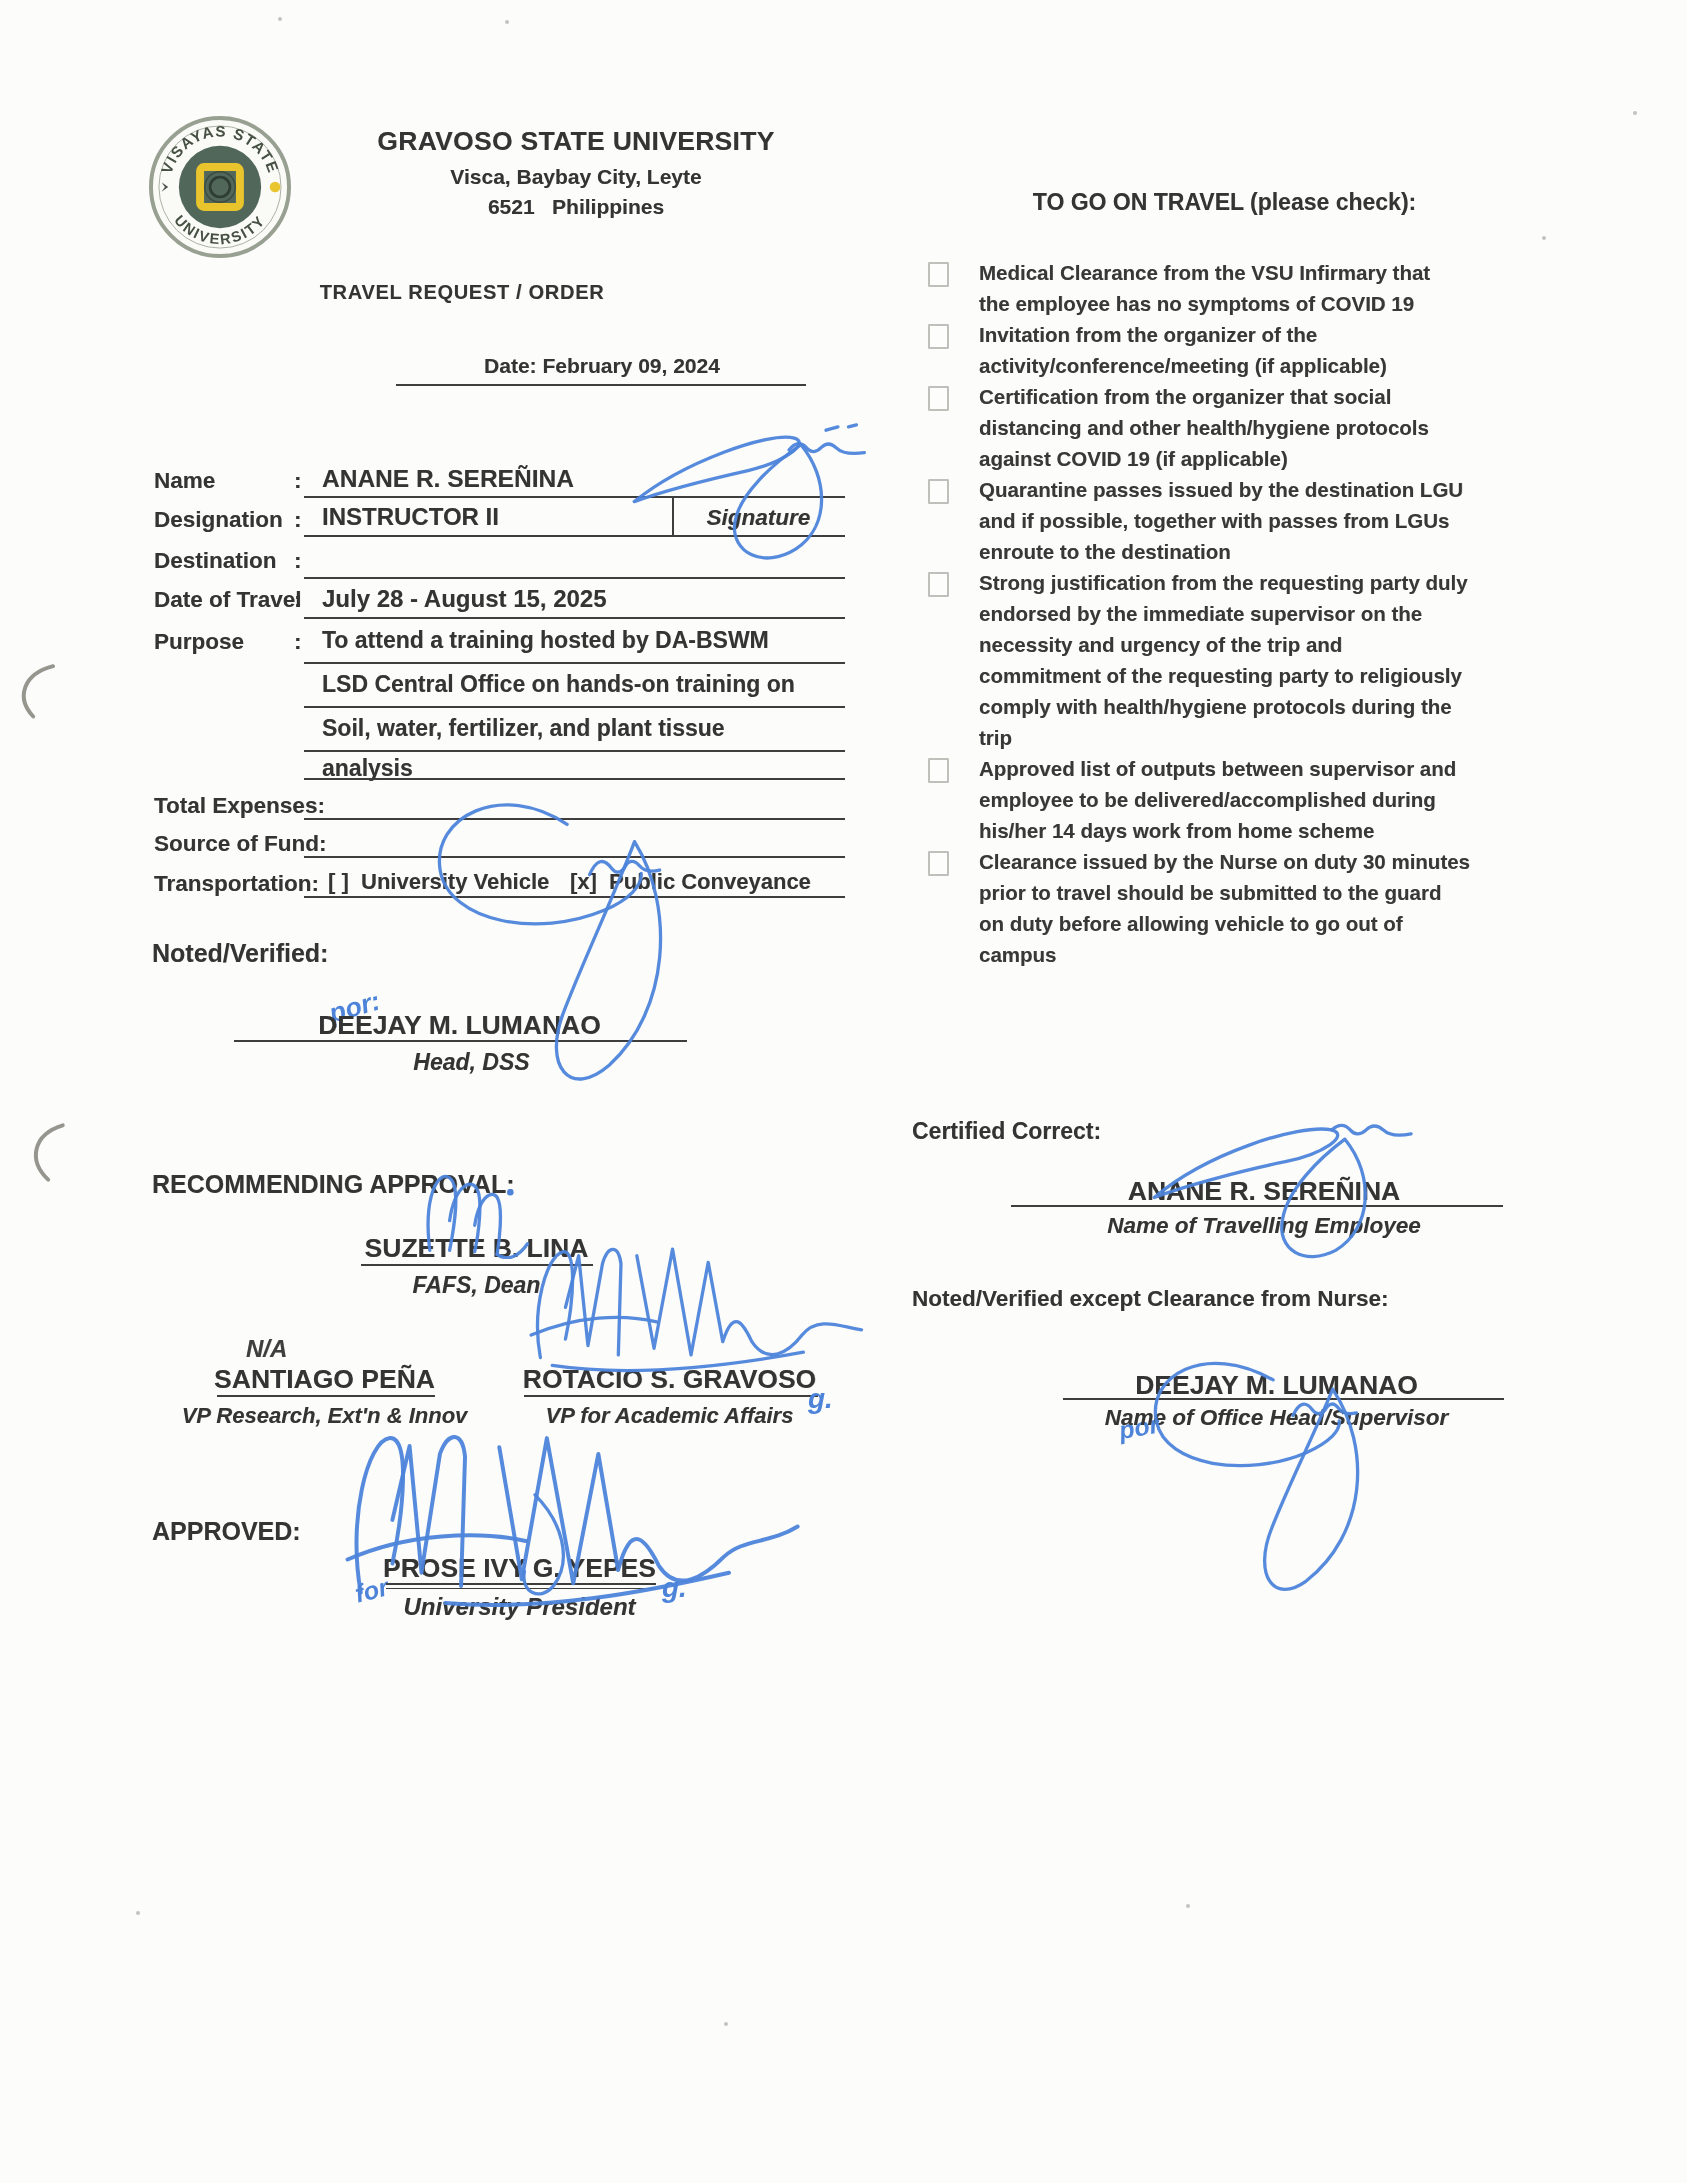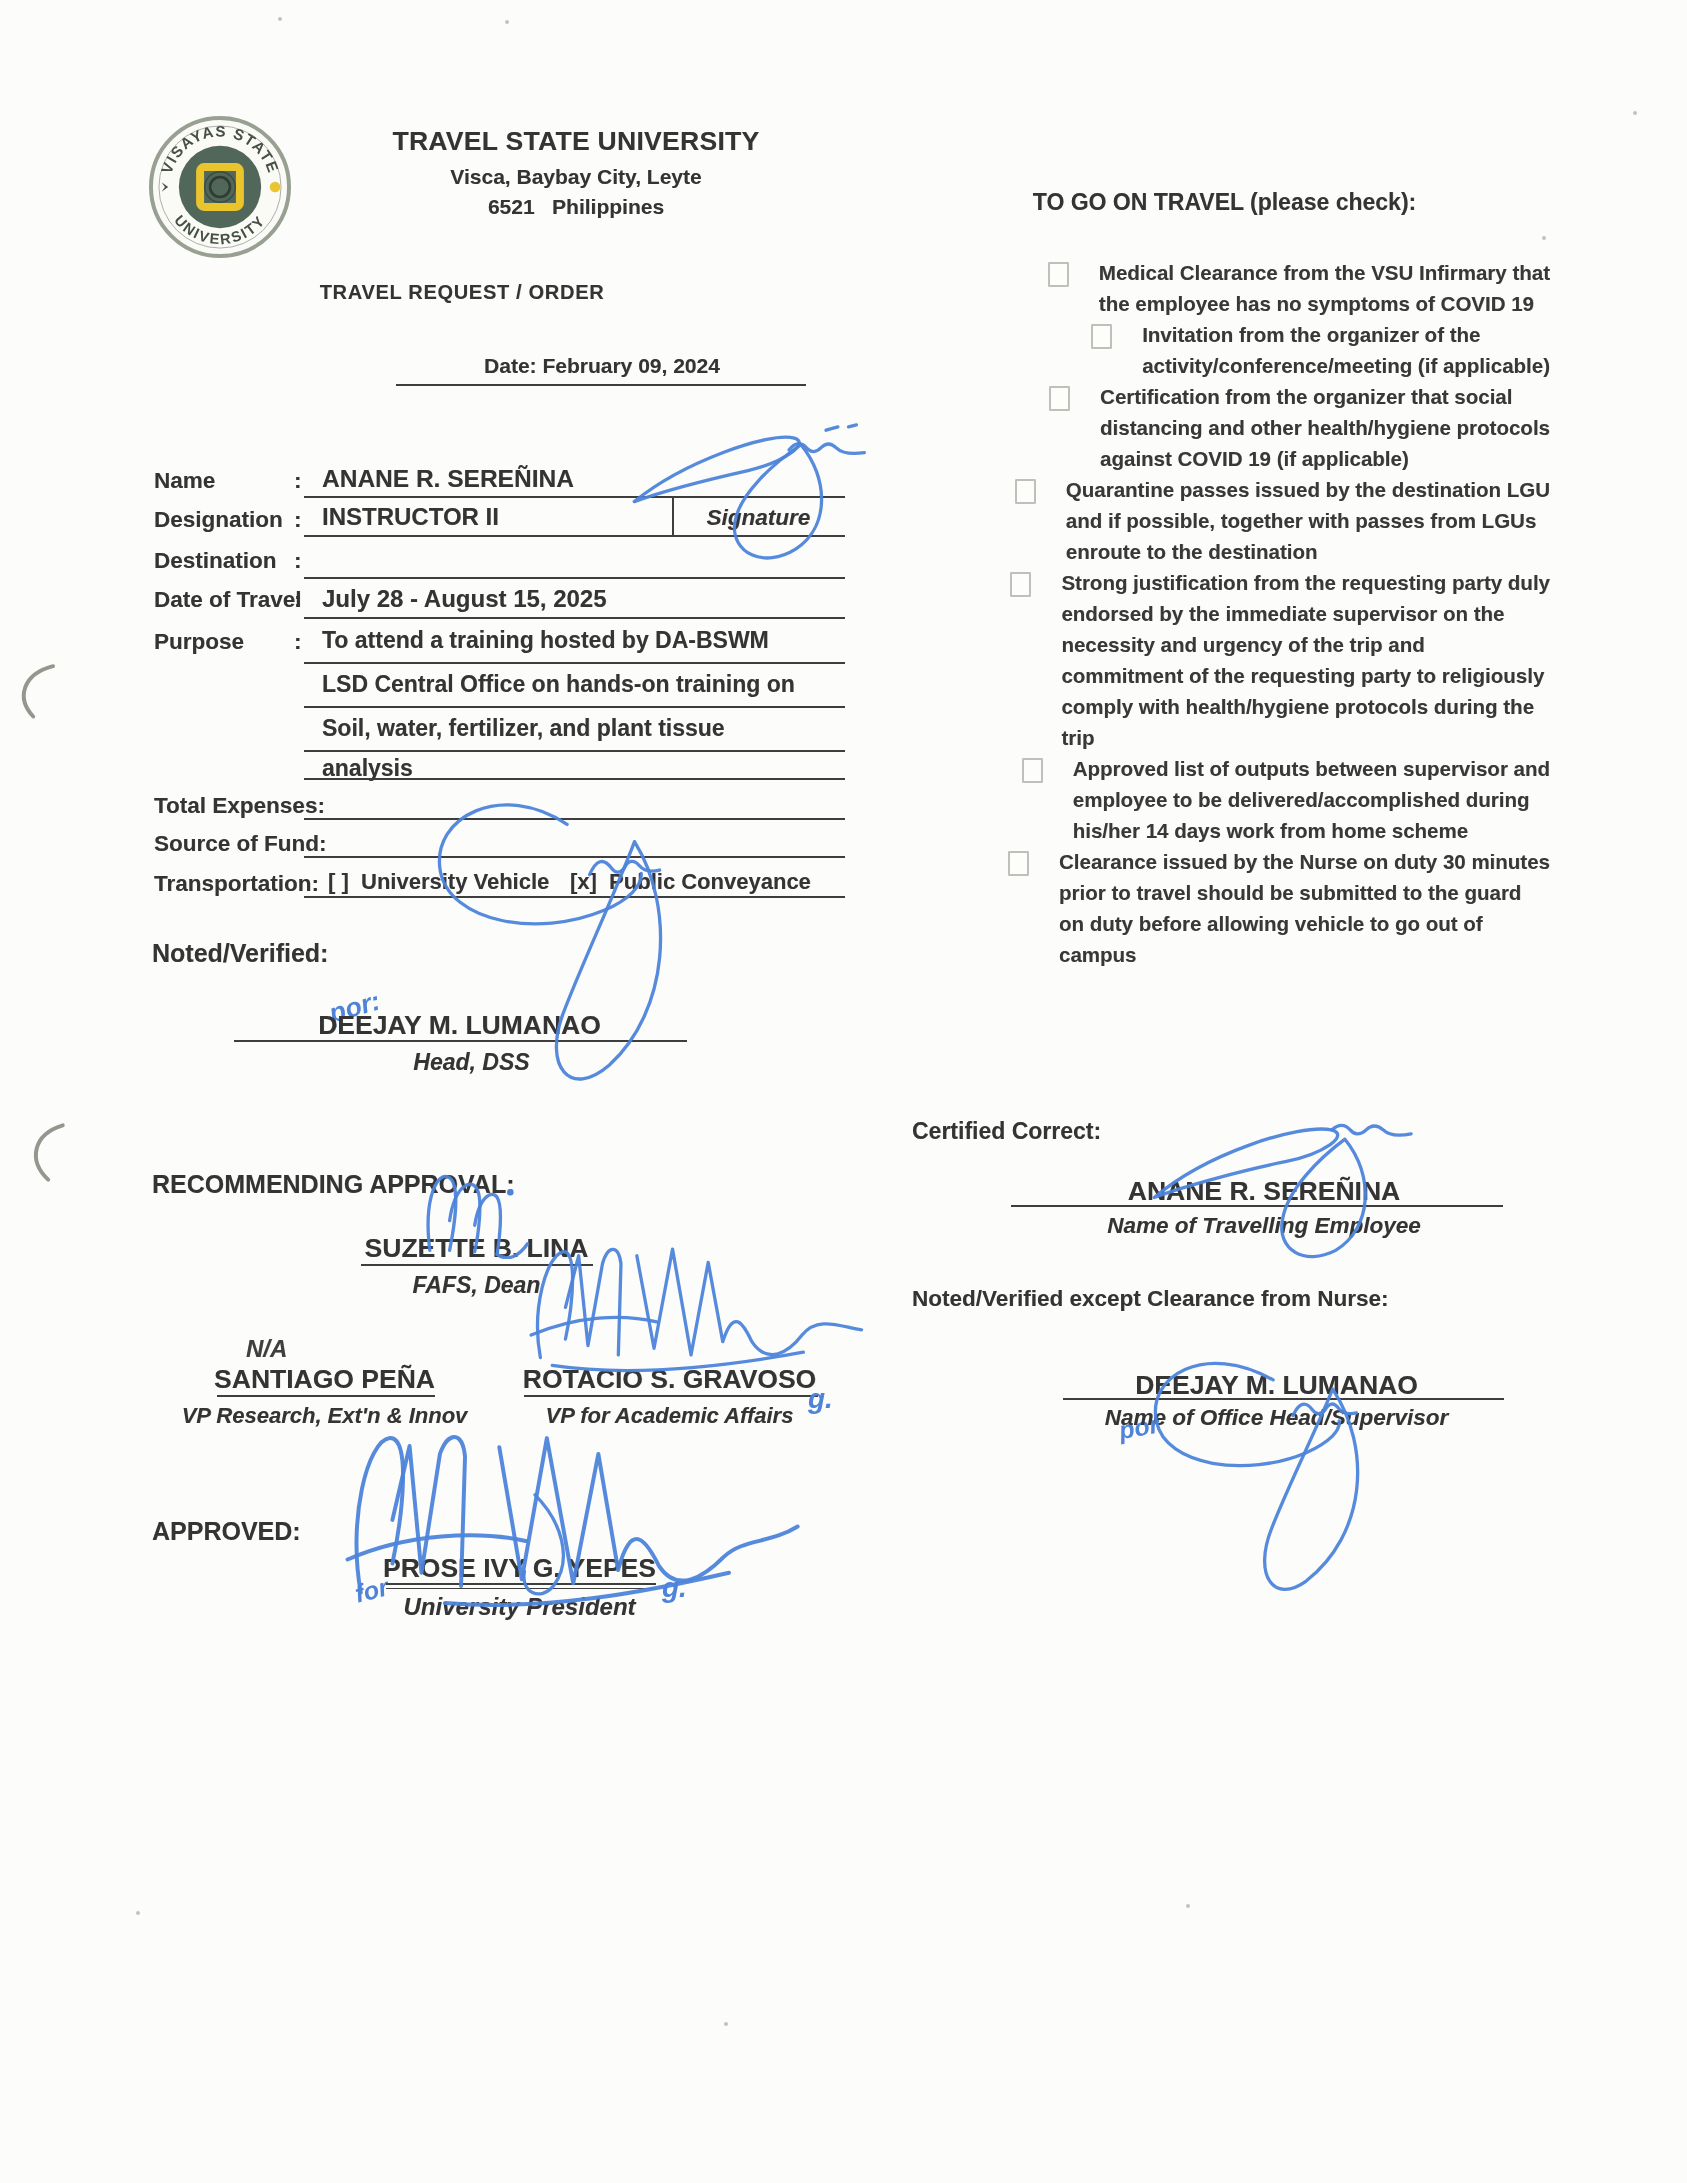--- a/index.html
+++ b/index.html
@@ -76,21 +76,21 @@
   #pres-uline2{left:386px; top:1588px; width:270px; height:1.3px;}
   #pres-title{left:321px; top:1593px; width:397px; font-size:24px;}
   #pres-for{left:355px; top:1576px; font-size:25px; transform:rotate(-14deg);}
   #pres-gmark{left:662px; top:1572px; font-size:28px;}
   #noted-por{left:329px; top:992px; font-size:26.5px; transform:rotate(-16deg);}
 
   
   #chk-head1{left:920px; top:159px; width:609px; font-size:23px; font-weight:700;}
   #chk-head2{left:920px; top:189px; width:609px; font-size:23px; font-weight:700;}
   #chk-list{left:928px; top:257px; width:622px;}
-  .chk-item{display:flex; align-items:flex-start;justify-content:flex-end;}
+  .chk-item{display:flex; align-items:flex-start;}
   .chk-box{flex:none; width:17px; height:21px; border:2px solid #c0c0bb; border-radius:1.3px; margin-top:4.6px; margin-right:30px; background:#fdfdfc;}
   .chk-text{font-size:20.5px; font-weight:700; line-height:31px; white-space:pre; color:#383838;}
 
   
   #cert-heading{left:912px; top:1118px; font-size:23px; font-weight:700;}
   #emp-name{left:1059px; top:1176px; width:410px; font-size:26.5px; font-weight:700;}
   #emp-uline{left:1011px; top:1205px; width:492px;}
   #emp-caption{left:1059px; top:1213px; width:410px; font-size:22.5px;}
   #ne-heading{left:912px; top:1286px; font-size:22.5px; font-weight:700;}
   #sup-name{left:1065px; top:1370px; width:423px; font-size:26.5px; font-weight:700;}
@@ -129,21 +129,21 @@
     <circle cx="110" cy="110" r="15" fill="none" stroke="#2f3c33" stroke-width="4"></circle>
     <circle cx="110" cy="110" r="23" fill="none" stroke="#3c4a40" stroke-width="2"></circle>
     <circle cx="193" cy="110" r="8" fill="#e9c52f"></circle>
     <path d="M22,103 l10,7 -10,7 5,-7 z" fill="#4a524a"></path>
     <path id="arcT" d="M 34 110 A 76 76 0 0 1 186 110" fill="none"></path>
     <path id="arcB" d="M 24 110 A 86 86 0 0 0 196 110" fill="none"></path>
     <text font-size="23" font-weight="bold" fill="#454f42" letter-spacing="2"><textPath href="#arcT" startOffset="50%" text-anchor="middle">VISAYAS STATE</textPath></text>
     <text font-size="22" font-weight="bold" fill="#454f42" letter-spacing="3"><textPath href="#arcB" startOffset="50%" text-anchor="middle">UNIVERSITY</textPath></text>
   </svg>
 
-  <div id="univ-name" class="abs ctr ink">TRAVEL STATE UNIVERSITY</div>
+  <div id="univ-name" class="abs ctr ink">GRAVOSO STATE UNIVERSITY</div>
   <div id="addr1" class="abs ctr ink">Visca, Baybay City, Leyte</div>
   <div id="addr2" class="abs ctr ink">6521   Philippines</div>
   <div id="doc-title" class="abs ctr ink">TRAVEL REQUEST / ORDER</div>
   <div id="date-line" class="abs ctr ink">Date: February 09, 2024</div>
   <div id="date-underline" class="uline"></div>
 
   <div id="lbl-name" class="lbl ink">Name</div>
   <div id="col-1" class="col ink">:</div>
   <div id="val-name" class="val ink">ANANE R. SEREÑINA</div>
 

